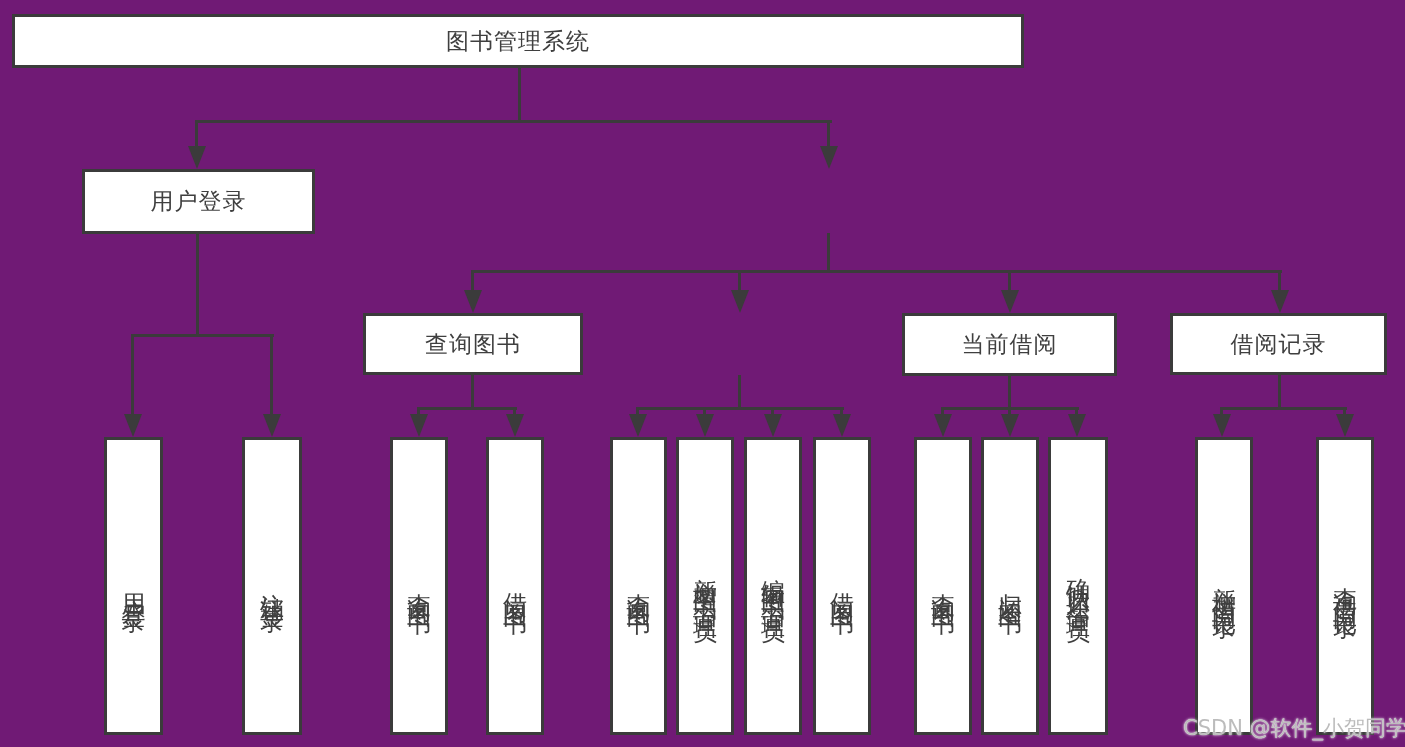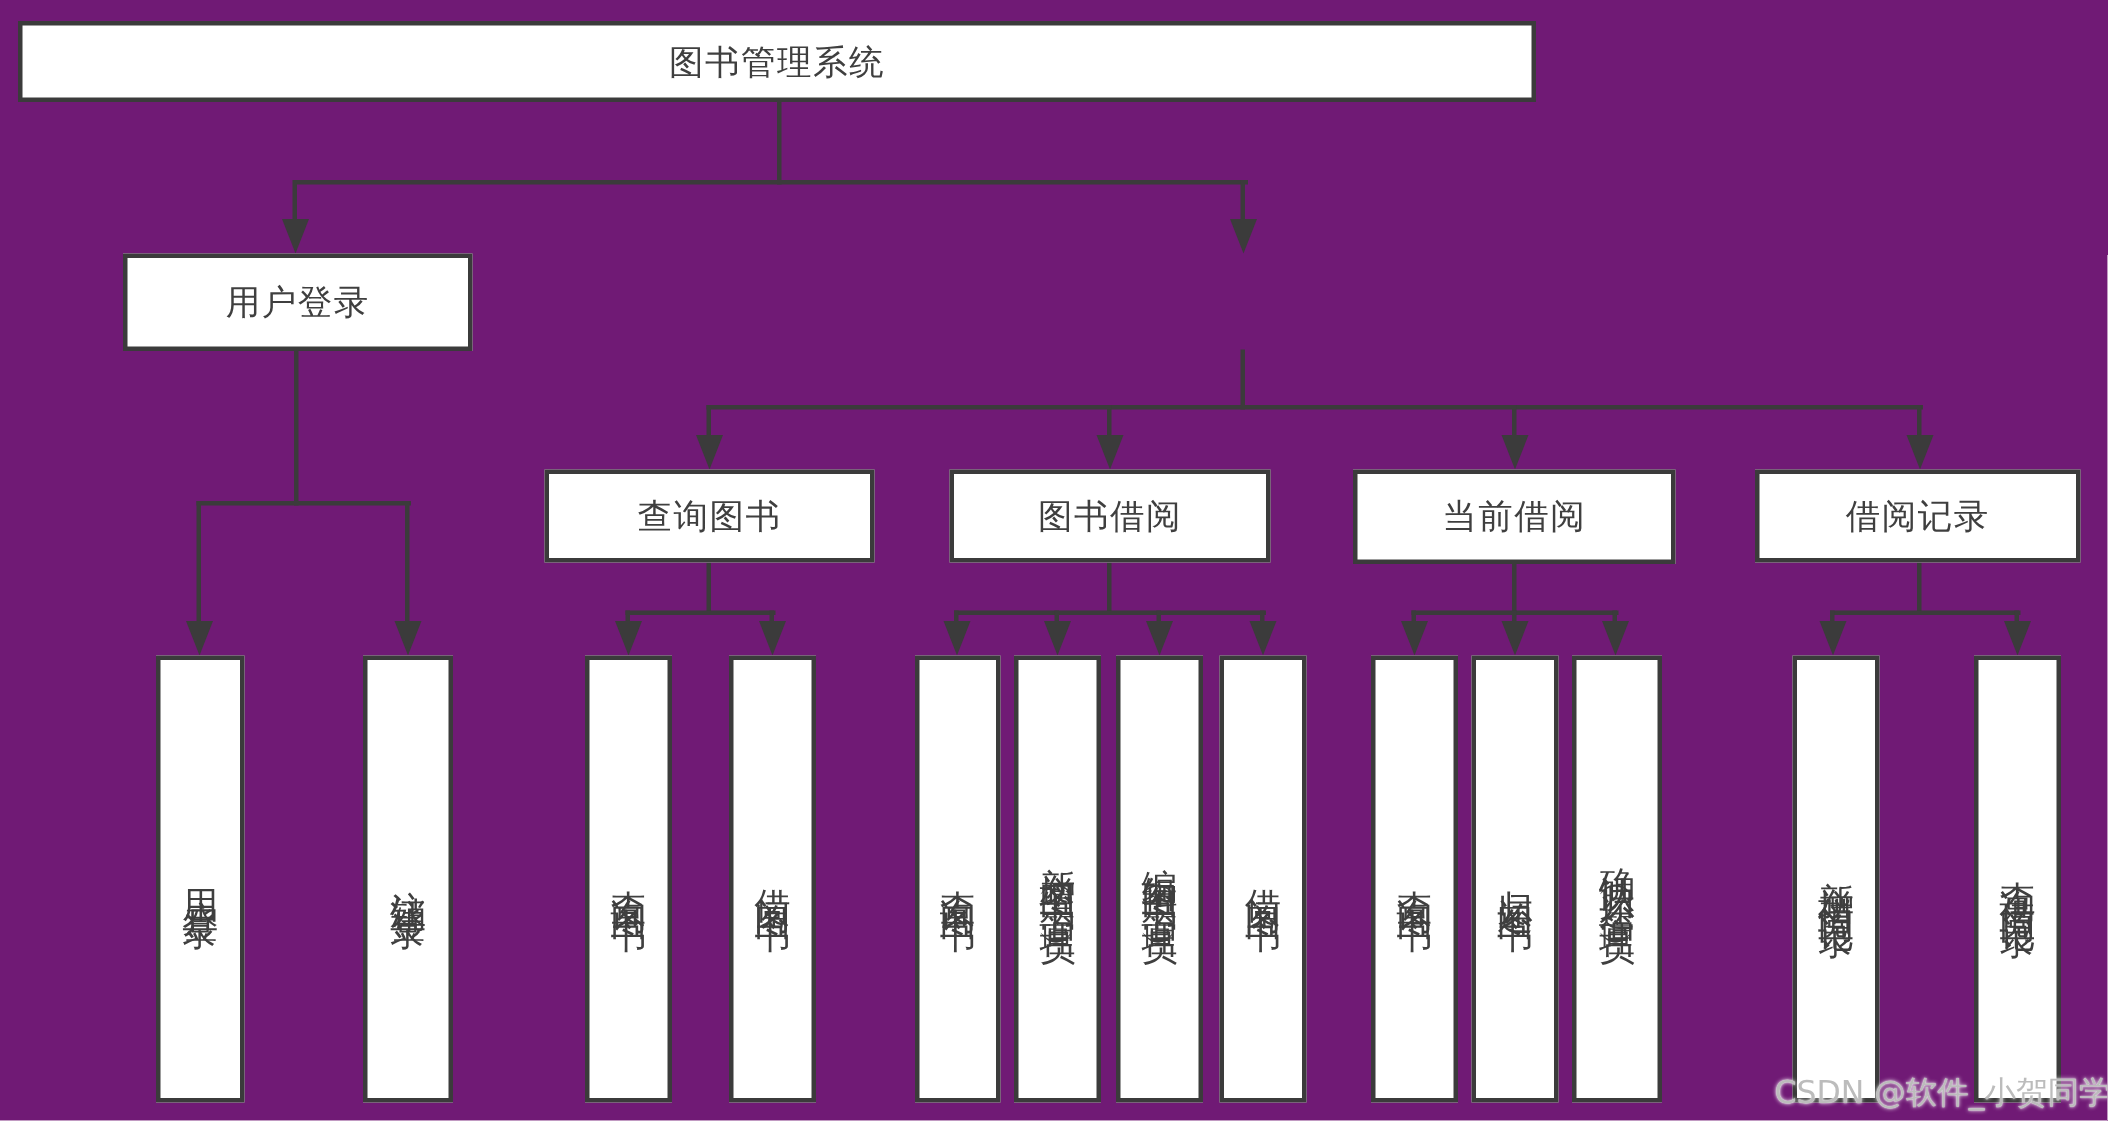--- a/index.html
+++ b/index.html
@@ -103,21 +103,20 @@
       <div class="arrow" style="left: 1068px; top: 414px;"></div>
       <div class="arrow" style="left: 1213px; top: 414px;"></div>
       <div class="arrow" style="left: 1336px; top: 414px;"></div>
     </div>
 
   <div class="box" style="left:12px;top:14px;width:1012px;height:54px">图书管理系统</div>
 
   <div class="box" style="left:82px;top:169px;width:233px;height:65px">用户登录</div>
 
   <div class="box" style="left:363px;top:313px;width:220px;height:62px">查询图书</div>
-  <div class="box" style="left:633px;top:313px;width:214px;height:62px">图书借阅</div>
   <div class="box" style="left:902px;top:313px;width:215px;height:63px">当前借阅</div>
   <div class="box" style="left:1170px;top:313px;width:217px;height:62px">借阅记录</div>
 
   <div class="box vbox" style="left:104px;top:437px;width:59px;height:298px">
     <span>用户登录</span>
     </div>
   <div class="box vbox" style="left:242px;top:437px;width:60px;height:298px">
     <span>注销登录</span>
     </div>
 

